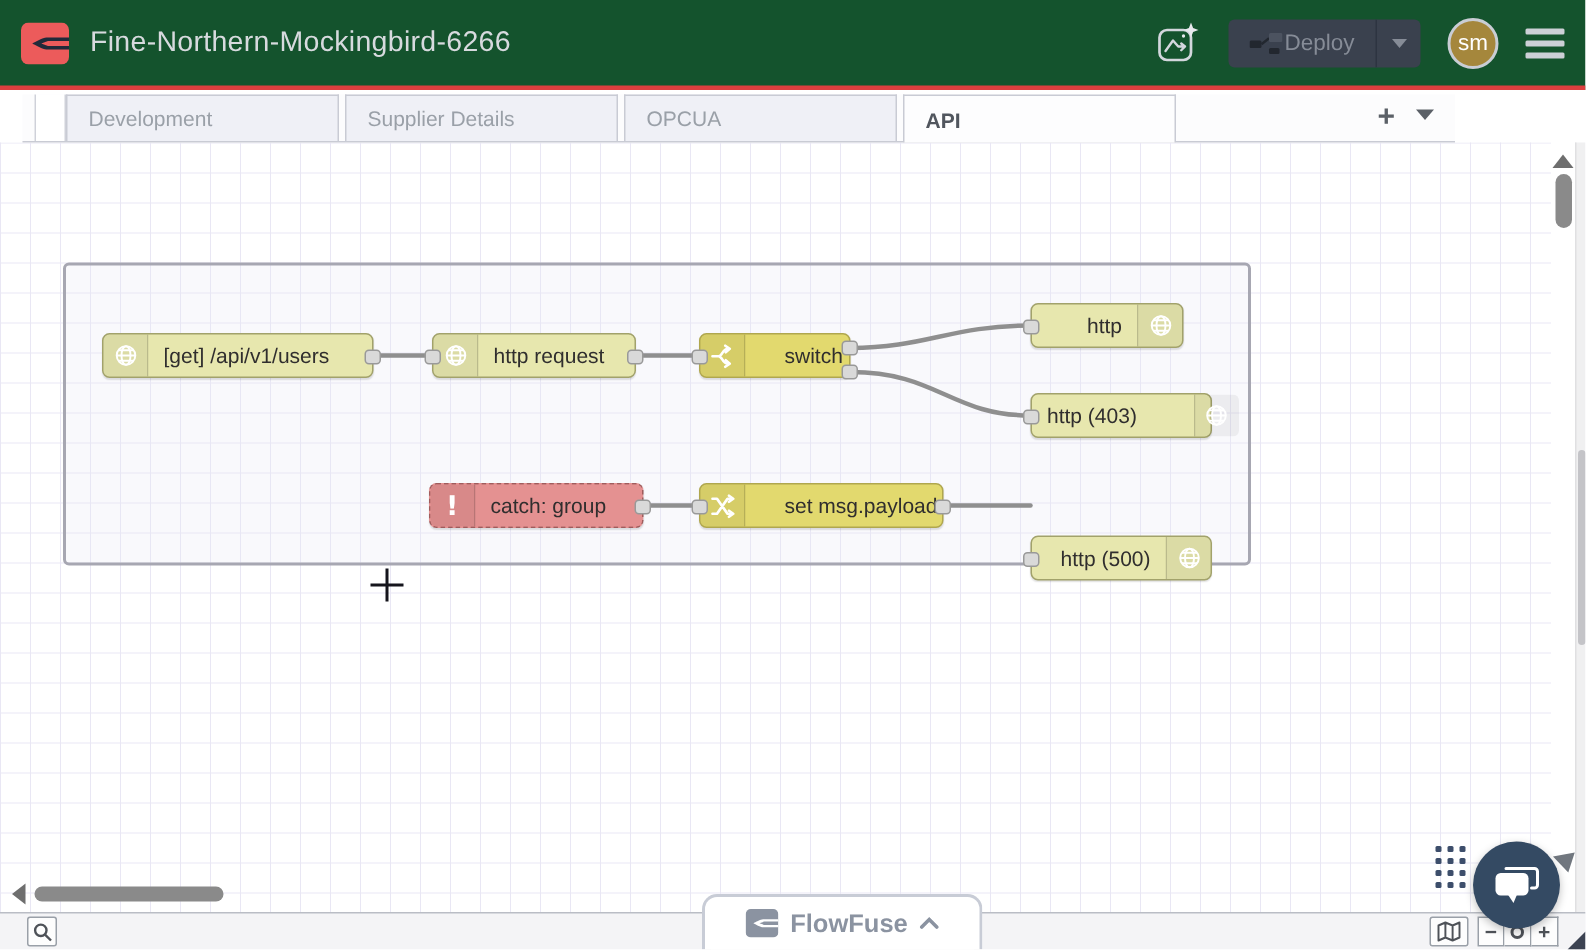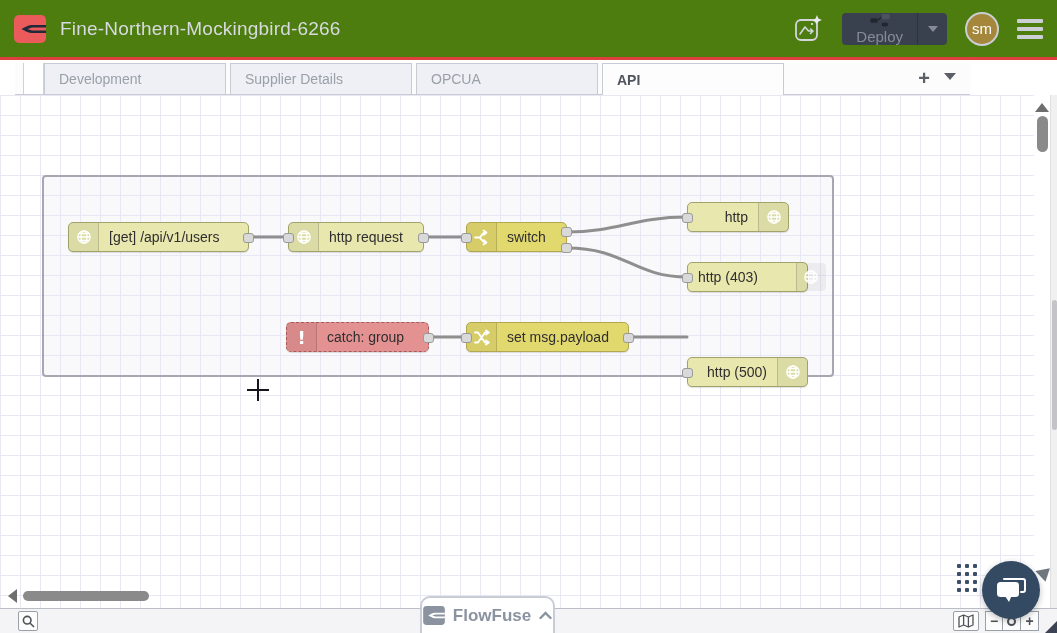--- a/index.html
+++ b/index.html
@@ -1,29 +1,29 @@
 <!DOCTYPE html>
 <html><head>
 <meta charset="utf-8">
 <style>
   * { margin:0; padding:0; box-sizing:border-box; }
   html,body { width:1057px; height:633px; overflow:hidden;
     font-family:"Liberation Sans", sans-serif; background:#fff; position:relative; }
 
   
   .header { position:absolute; top:0; left:0; width:1057px; height:60px;
-    background:#4d7c0f; border-bottom:3px solid #dd3f3f;
+    background:#14532d; border-bottom:3px solid #dd3f3f;
     display:flex; align-items:center; padding:0 14px; z-index:30;justify-content:flex-end; }
   .logo-box { width:32px; height:28px; margin-right:14px; }
   .app-title { color:#d7dade; font-size:19px; font-weight:500; letter-spacing:.2px; }
   .header-right { margin-left:auto; display:flex; align-items:center; gap:18px; }
   .ai-btn { width:32px; height:32px; display:flex; align-items:center; justify-content:center; cursor:pointer; }
   .deploy-btn { display:flex; align-items:center; height:32px; background:#3a414e;
     border-radius:4px; overflow:hidden; }
-  .deploy-main { display:flex; align-items:center; gap:1px; padding:0 14px; height:100%;flex-direction:column; }
+  .deploy-main { display:flex; align-items:center; gap:1px; padding:0 14px; height:100%; }
   .deploy-label { color:#868c97; font-size:15px; }
   .deploy-caret { width:30px; height:100%; display:flex; align-items:center; justify-content:center;
     border-left:1px solid #2d3441; }
   .caret-down { width:0; height:0; border-left:5px solid transparent;
     border-right:5px solid transparent; border-top:6px solid #868c97; }
   .avatar { width:34px; height:34px; border-radius:50%; background:#a5873c;
     border:2px solid #c9cdd4; color:#fff; display:flex; align-items:center; justify-content:center;
     font-family:Liberation Sans, sans-serif; font-size:15px; }
   .hamburger { display:flex; flex-direction:column; gap:4px; cursor:pointer; padding:4px 0; }
   .hamburger span { width:26px; height:4px; background:#ccd0d6; border-radius:1px; }
@@ -57,21 +57,21 @@
 
   .node { position:absolute; height:30px; border-radius:5px; display:flex; align-items:center;
     font-size:14px; color:#302e2e; border:1px solid #a2a26b; cursor:pointer;
     box-shadow:0 1px 1px rgba(0,0,0,.12); }
   .node .icon-box { width:30px; height:28px; display:flex; align-items:center; justify-content:center;
     background:rgba(0,0,0,.05); flex:none; }
   .node .icon-box.left { border-right:1px solid rgba(0,0,0,.15); border-radius:4px 0 0 4px; }
   .node .icon-box.right { border-left:1px solid rgba(0,0,0,.15); border-radius:0 4px 4px 0; order:2; }
   .node .nlabel { flex:1; padding:0 10px; white-space:nowrap; }
   .node.t-http { background:#e7e7ae; }
-  .node.t-yellow { background:#e2d96e; border-color:#b0a74e; }
+  .node.t-yellow { background:#e2d96e; border-color:#b0a74e;gap:16px; }
   .node.t-catch { background:#e49191; border:1px dashed #a05c5c; }
   .node.resp .nlabel { text-align:right; }
   .port { position:absolute; width:11px; height:10px; background:#d9d9d9;
     border:1px solid #999; border-radius:3px; top:10px; }
   .port.in { left:-6px; }
   .port.out { right:-6px; }
   .port.o1 { top:4px; } .port.o2 { top:20px; }
   .catch-bang { color:#fff; font-weight:700; font-size:18px; font-family:"DejaVu Sans", sans-serif; }
 
   .cursor-cross { position:absolute; left:247px; top:284px; width:22px; height:22px; }
@@ -100,21 +100,21 @@
   .nav-btn { width:26px; height:20px; background:#fdfdfd; border:1px solid #9aa0a8; border-radius:2px;
     display:flex; align-items:center; justify-content:center; cursor:pointer; }
   .zoom-group { display:flex; }
   .zoom-btn { width:18px; height:20px; background:#fdfdfd; border:1px solid #9aa0a8;
     display:flex; align-items:center; justify-content:center; font-size:14px; font-weight:700;
     color:#4e5258; cursor:pointer; }
   .zoom-btn + .zoom-btn { border-left:none; }
   .zoom-reset-circle { width:9px; height:9px; border:2px solid #4e5258; border-radius:50%; }
 
   
-  .ff-badge { position:absolute; left:420px; top:596px; width:135px; height:37px;
+  .ff-badge { position:absolute; left:468px; top:596px; width:187px; height:37px;
     background:#fff; border:2px solid #c8ccd6; border-bottom:none; border-radius:10px 10px 0 0;
     display:flex; align-items:center; justify-content:center; gap:8px; z-index:15; cursor:pointer; }
   .ff-badge .brand { color:#8b93a1; font-size:17px; font-weight:700; }
 
   
   .chat-dots { position:absolute; left:957px; top:564px; display:grid;
     grid-template-columns:repeat(3,4px); grid-template-rows:repeat(4,4px); gap:4px; z-index:16; cursor:grab; }
   .chat-dots i { width:4px; height:4px; background:#3d4e6b; border-radius:1px; }
   .chat-btn { position:absolute; left:982px; top:561px; width:58px; height:58px; border-radius:50%;
     background:#344a63; display:flex; align-items:center; justify-content:center; z-index:18;

